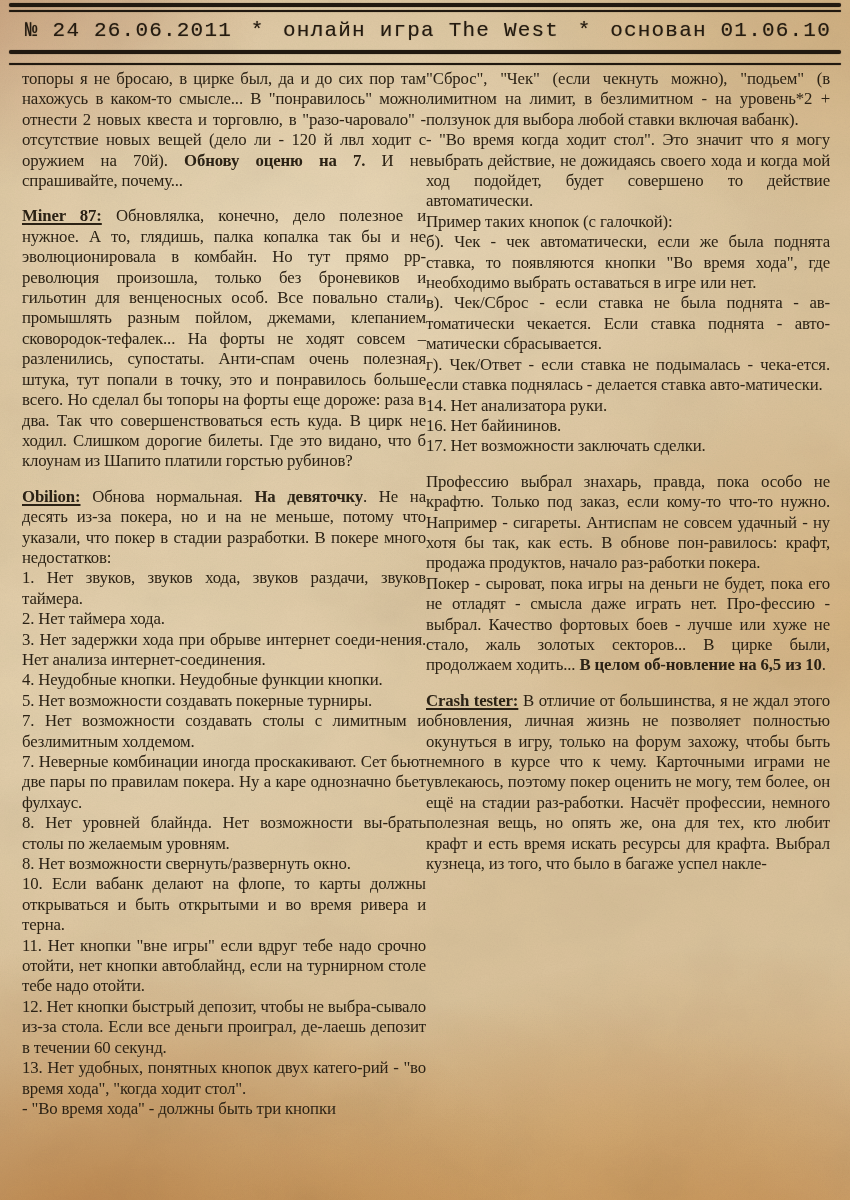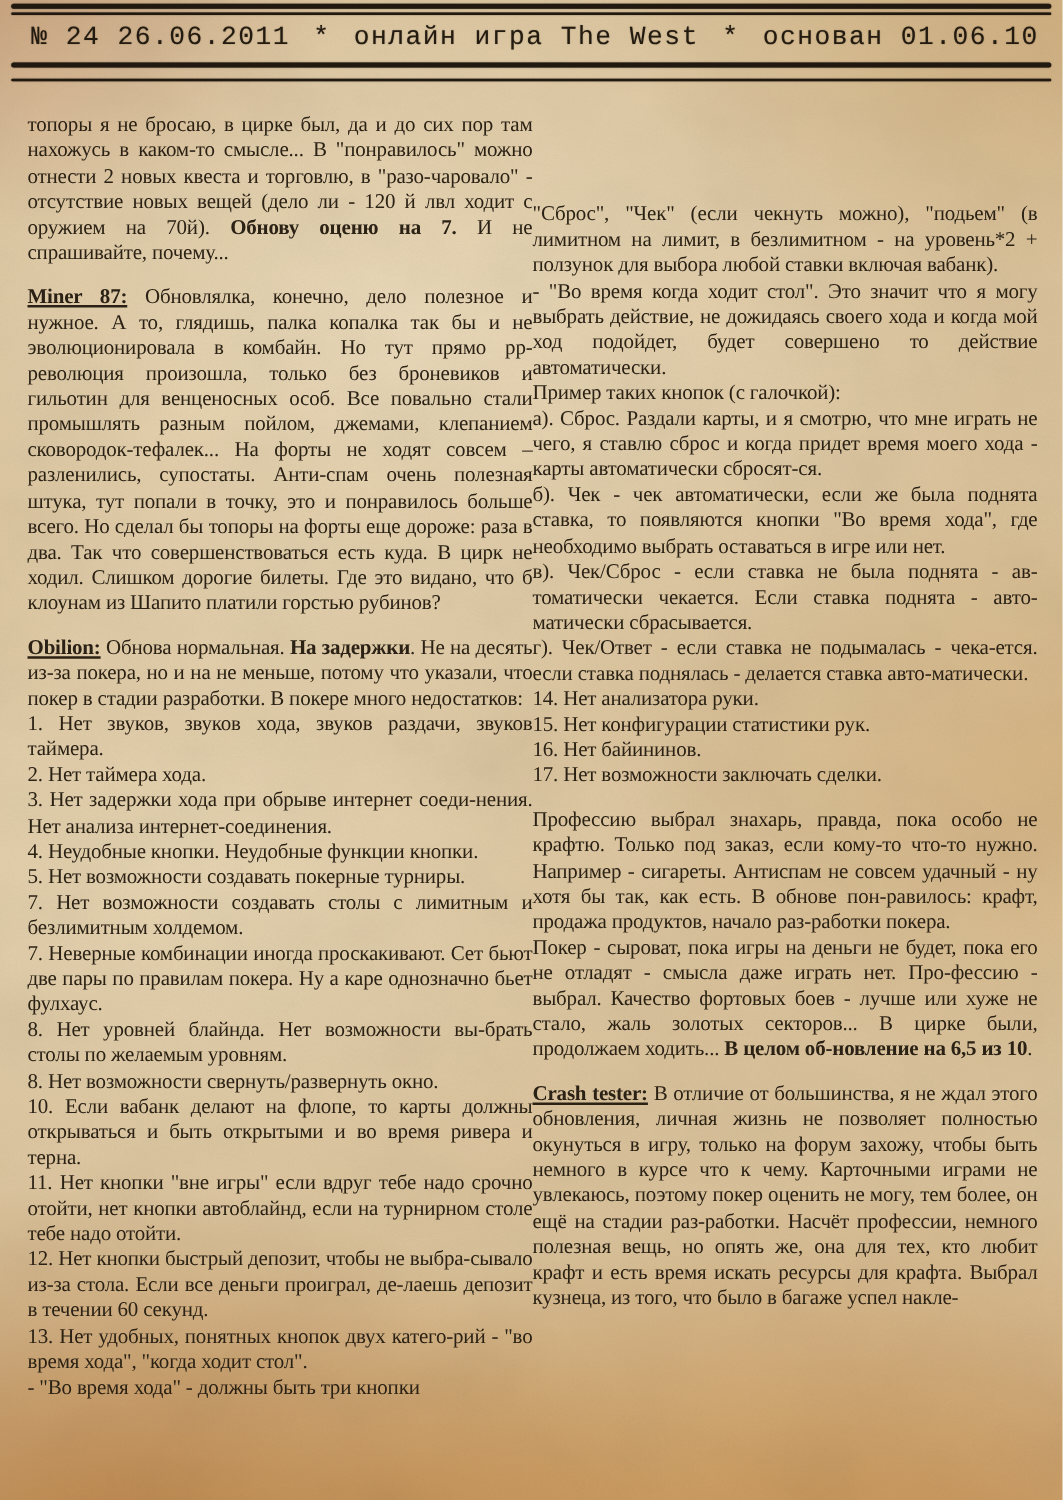--- a/index.html
+++ b/index.html
@@ -49,22 +49,21 @@
     font-size: 21px;
     letter-spacing: 1.2px;
     color: #241b10;
     text-shadow: 0 0 1px rgba(36,27,16,0.45);
     white-space: nowrap;
   }
   .rule-bottom-thin { margin-top: 9px; }
 
   main.columns {
     display: flex;
-    padding: 25px 20px 0 22px;
-    align-items: center;
+    padding: 4px 20px 0 22px;
   }
   .column { flex: 1; min-width: 0; }
 
   .block {
     margin: 0;
     font-size: 16.8px;
     line-height: 20.4px;
     text-align: justify;
     letter-spacing: -0.15px;
     color: #2b2215;
@@ -108,46 +107,44 @@
     </div>
 
     <div class="rule thick"></div>
     <div class="rule thin rule-bottom-thin"></div>
   </header>
 
   <main class="columns">
     <div class="column" id="col-left">
         <p class="block"><span>топоры я не бросаю, в цирке был, да и до сих пор там нахожусь в каком-то смысле... В "понравилось" можно отнести 2 новых квеста и торговлю, в "разо-чаровало" - отсутствие новых вещей (дело ли - 120 й лвл ходит с оружием на 70й). </span><span class="bold">Обнову оценю на 7.</span><span> И не спрашивайте, почему...</span></p>
         <p class="block gap"><span class="bold underline">Miner 87:</span><span> Обновлялка, конечно, дело полезное и нужное. А то, глядишь, палка копалка так бы и не эволюционировала в комбайн. Но тут прямо рр-революция произошла, только без броневиков и гильотин для венценосных особ. Все повально стали промышлять разным пойлом, джемами, клепанием сковородок-тефалек... На форты не ходят совсем – разленились, супостаты. Анти-спам очень полезная штука, тут попали в точку, это и понравилось больше всего. Но сделал бы топоры на форты еще дороже: раза в два. Так что совершенствоваться есть куда. В цирк не ходил. Слишком дорогие билеты. Где это видано, что б клоунам из Шапито платили горстью рубинов?</span></p>
-        <p class="block gap"><span class="bold underline">Obilion:</span><span> Обнова нормальная. </span><span class="bold">На задержки</span><span>. Не на десять из-за покера, но и на не меньше, потому что указали, что покер в стадии разработки. В покере много недостатков:</span></p>
+        <p class="block gap"><span class="bold underline">Obilion:</span><span> Обнова нормальная. </span><span class="bold">На девяточку</span><span>. Не на десять из-за покера, но и на не меньше, потому что указали, что покер в стадии разработки. В покере много недостатков:</span></p>
         <p class="block"><span>1. Нет звуков, звуков хода, звуков раздачи, звуков таймера.</span></p>
         <p class="block"><span>2. Нет таймера хода.</span></p>
         <p class="block"><span>3. Нет задержки хода при обрыве интернет соеди-нения. Нет анализа интернет-соединения.</span></p>
         <p class="block"><span>4. Неудобные кнопки. Неудобные функции кнопки.</span></p>
         <p class="block"><span>5. Нет возможности создавать покерные турниры.</span></p>
         <p class="block"><span>7. Нет возможности создавать столы с лимитным и безлимитным холдемом.</span></p>
         <p class="block"><span>7. Неверные комбинации иногда проскакивают. Сет бьют две пары по правилам покера. Ну а каре однозначно бьет фулхаус.</span></p>
         <p class="block"><span>8. Нет уровней блайнда. Нет возможности вы-брать столы по желаемым уровням.</span></p>
         <p class="block"><span>8. Нет возможности свернуть/развернуть окно.</span></p>
         <p class="block"><span>10. Если вабанк делают на флопе, то карты должны открываться и быть открытыми и во время ривера и терна.</span></p>
         <p class="block"><span>11. Нет кнопки "вне игры" если вдруг тебе надо срочно отойти, нет кнопки автоблайнд, если на турнирном столе тебе надо отойти.</span></p>
         <p class="block"><span>12. Нет кнопки быстрый депозит, чтобы не выбра-сывало из-за стола. Если все деньги проиграл, де-лаешь депозит в течении 60 секунд.</span></p>
         <p class="block"><span>13. Нет удобных, понятных кнопок двух катего-рий - "во время хода", "когда ходит стол".</span></p>
         <p class="block"><span>- "Во время хода" - должны быть три кнопки</span></p>
       </div>
     <div class="column" id="col-right">
         <p class="block"><span>"Сброс", "Чек" (если чекнуть можно), "подьем" (в лимитном на лимит, в безлимитном - на уровень*2 + ползунок для выбора любой ставки включая вабанк).</span></p>
         <p class="block"><span>- "Во время когда ходит стол". Это значит что я могу выбрать действие, не дожидаясь своего хода и когда мой ход подойдет, будет совершено то действие автоматически.</span></p>
         <p class="block"><span>Пример таких кнопок (с галочкой):</span></p>
-        <p class="block"><span>а). Сброс. Раздали карты, и я смотрю, что мне играть не чего, я ставлю сброс и когда придет время моего хода - карты автоматически сбросят-ся.</span></p>
         <p class="block"><span>б). Чек - чек автоматически, если же была поднята ставка, то появляются кнопки "Во время хода", где необходимо выбрать оставаться в игре или нет.</span></p>
         <p class="block"><span>в). Чек/Сброс - если ставка не была поднята - ав-томатически чекается. Если ставка поднята - авто-матически сбрасывается.</span></p>
         <p class="block"><span>г). Чек/Ответ - если ставка не подымалась - чека-ется. если ставка поднялась - делается ставка авто-матически.</span></p>
         <p class="block"><span>14. Нет анализатора руки.</span></p>
-        <p class="block"><span>15. Нет конфигурации статистики рук.</span></p>
         <p class="block"><span>16. Нет байининов.</span></p>
         <p class="block"><span>17. Нет возможности заключать сделки.</span></p>
         <p class="block gap"><span>Профессию выбрал знахарь, правда, пока особо не крафтю. Только под заказ, если кому-то что-то нужно. Например - сигареты. Антиспам не совсем удачный - ну хотя бы так, как есть. В обнове пон-равилось: крафт, продажа продуктов, начало раз-работки покера.</span></p>
         <p class="block"><span>Покер - сыроват, пока игры на деньги не будет, пока его не отладят - смысла даже играть нет. Про-фессию - выбрал. Качество фортовых боев - лучше или хуже не стало, жаль золотых секторов... В цирке были, продолжаем ходить... </span><span class="bold">В целом об-новление на 6,5 из 10</span><span>.</span></p>
         <p class="block gap"><span class="bold underline">Crash tester:</span><span> В отличие от большинства, я не ждал этого обновления, личная жизнь не позволяет полностью окунуться в игру, только на форум захожу, чтобы быть немного в курсе что к чему. Карточными играми не увлекаюсь, поэтому покер оценить не могу, тем более, он ещё на стадии раз-работки. Насчёт профессии, немного полезная вещь, но опять же, она для тех, кто любит крафт и есть время искать ресурсы для крафта. Выбрал кузнеца, из того, что было в багаже успел накле-</span></p>
       </div>
   </main>
 
 </div>
 

